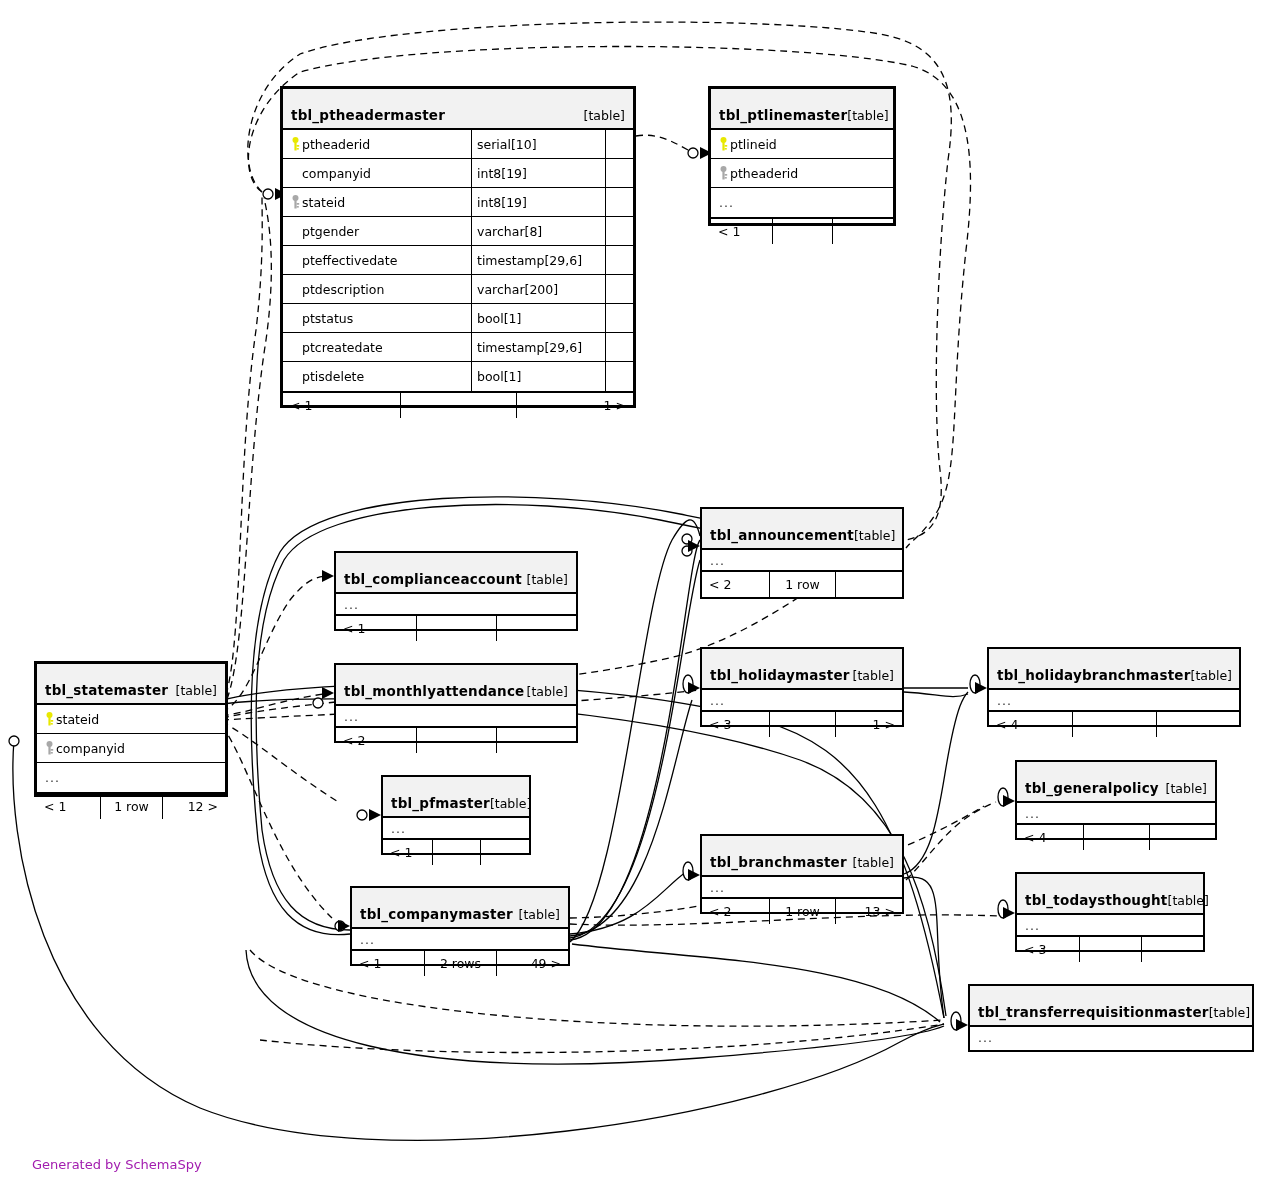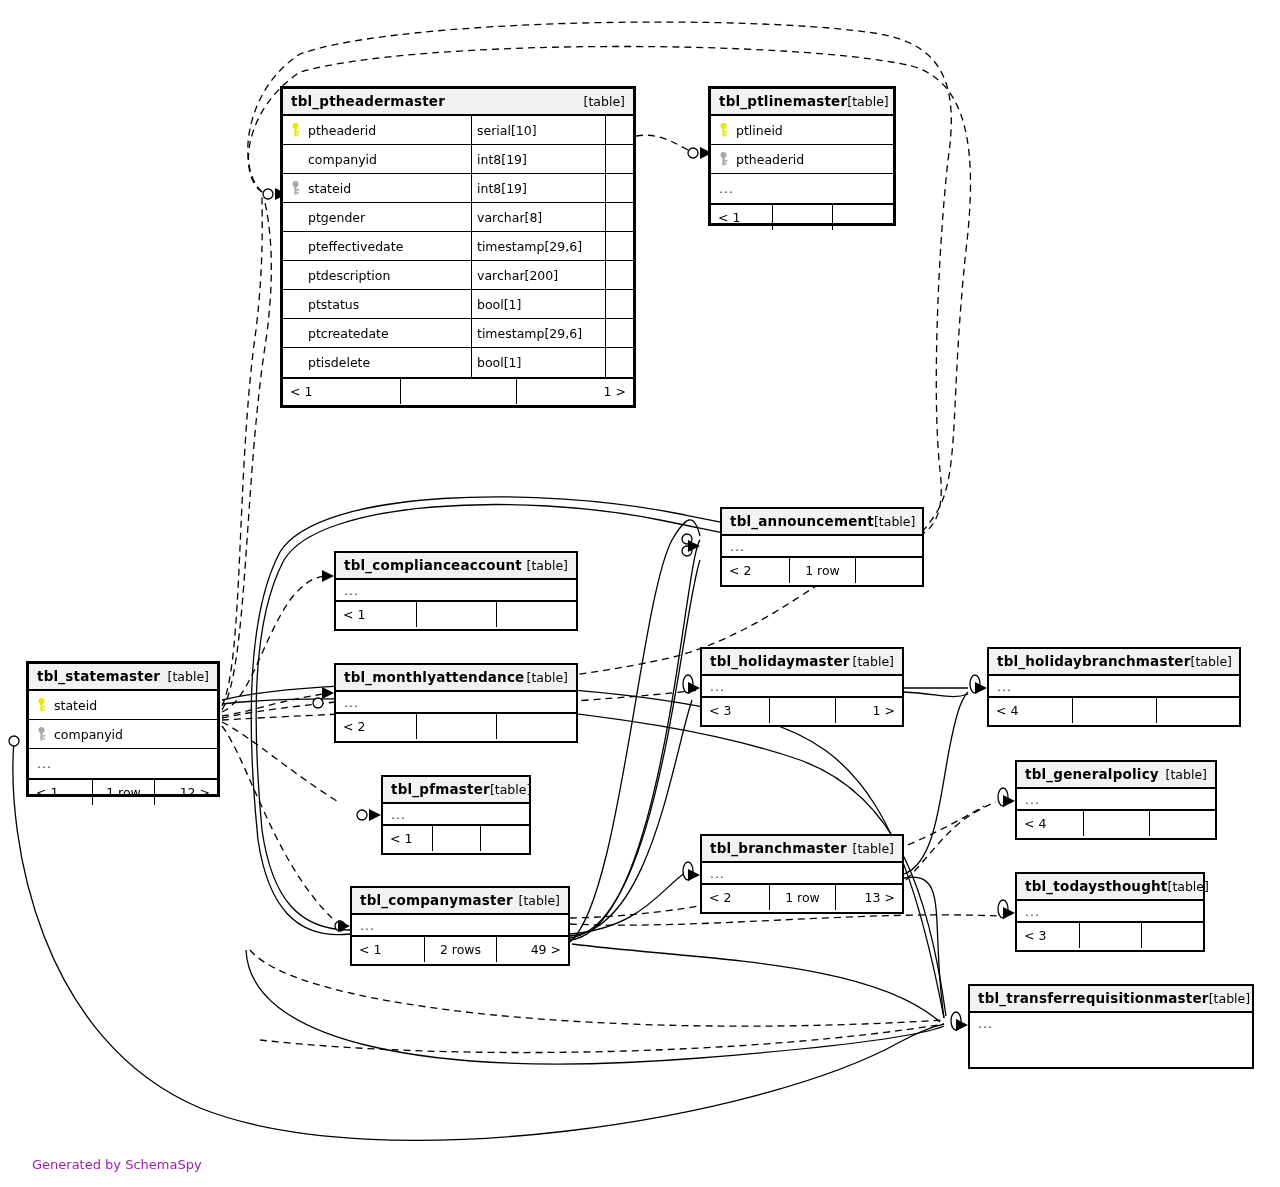--- a/index.html
+++ b/index.html
@@ -4,27 +4,27 @@
 <style>
   html,body{margin:0;padding:0;background:#ffffff;}
   body{width:1280px;height:1187px;position:relative;overflow:hidden;
        font-family:"DejaVu Sans","Liberation Sans",sans-serif;}
   #canvas{position:absolute;inset:0;width:1280px;height:1187px;}
   svg.edges{position:absolute;left:0;top:0;width:1280px;height:1187px;pointer-events:none;}
 
   .tbl{position:absolute;border:2px solid #000;background:#fff;box-sizing:border-box;}
   .tbl.thick{border-width:3px;}
   .thead{background:#f2f2f2;border-bottom:2px solid #000;display:flex;align-items:center;
-         justify-content:space-between;padding:4px 8px 5px 8px;}
+         justify-content:space-between;padding:18px 8px 5px 8px;}
   .tname{font-weight:bold;font-size:13.5px;color:#000;letter-spacing:.2px;}
   .ttag{font-size:12.5px;color:#000;}
   .rows{display:block;}
   .row{display:flex;border-bottom:1px solid #000;height:29px;box-sizing:border-box;}
   .row:last-child{border-bottom:none;}
-  .c-name{flex:0 0 auto;display:flex;align-items:center;gap:8px;padding-left:8px;
+  .c-name{flex:0 0 auto;display:flex;align-items:center;gap:2px;padding-left:8px;
           font-size:12.5px;box-sizing:border-box;}
   .c-type{flex:1 1 auto;display:flex;align-items:center;padding-left:5px;font-size:12.5px;
           border-left:1px solid #000;box-sizing:border-box;}
   .c-pad{flex:0 0 28px;border-left:1px solid #000;box-sizing:border-box;}
   .dots{display:flex;align-items:center;padding-left:8px;font-size:12.5px;color:#333;
         letter-spacing:1px;}
   .foot{display:flex;border-top:2px solid #000;height:27px;box-sizing:border-box;}
   .foot > div{display:flex;align-items:center;font-size:12.5px;box-sizing:border-box;
               border-left:1px solid #000;padding:0 7px;}
   .foot > div:first-child{border-left:none;}
@@ -270,21 +270,21 @@
           <div class="row">
             <div class="dots">...</div>
           </div>
         </div>
         <div class="foot">
           <div class="f-l" style="width:61.333333333333336px">&lt; 1</div>
           <div class="f-c" style="width:61.333333333333336px"></div>
           <div class="f-r" style="width:61.333333333333336px"></div>
         </div>
       </div>
-      <div class="tbl thick" style="left: 26px; top: 661px; width: 194px; height: 136px;">
+      <div class="tbl thick" style="left: 34px; top: 661px; width: 194px; height: 136px;">
         <div class="thead">
           <span class="tname">tbl_statemaster</span>
           <span class="ttag">[table]</span>
         </div>
         <div class="rows">
           <div class="row">
             <div class="c-name" style="flex:1 1 auto">
               <svg class="key keyPK" viewBox="0 0 9 14">
                 <circle cx="4.5" cy="3" r="3"></circle>
                 <rect x="3.4" y="4.5" width="2.2" height="9"></rect>
@@ -372,21 +372,21 @@
           <div class="row" style="border-bottom:none;height:20px">
             <div class="dots">...</div>
           </div>
         </div>
         <div class="foot">
           <div class="f-l" style="width:72px">&lt; 1</div>
           <div class="f-c" style="width:72px">2 rows</div>
           <div class="f-r" style="width:72px">49 &gt;</div>
         </div>
       </div>
-      <div class="tbl simple" style="left: 700px; top: 507px; width: 204px; height: 80px; margin-left: 20px;">
+      <div class="tbl simple" style="left: 700px; top: 507px; width: 204px; height: 92px;">
         <div class="thead">
           <span class="tname">tbl_announcement</span>
           <span class="ttag">[table]</span>
         </div>
         <div class="rows">
           <div class="row" style="border-bottom:none;height:20px">
             <div class="dots">...</div>
           </div>
         </div>
         <div class="foot">
@@ -468,21 +468,21 @@
           <div class="row" style="border-bottom:none;height:20px">
             <div class="dots">...</div>
           </div>
         </div>
         <div class="foot">
           <div class="f-l" style="width:66px">&lt; 3</div>
           <div class="f-c" style="width:66px"></div>
           <div class="f-r" style="width:66px"></div>
         </div>
       </div>
-      <div class="tbl simple" style="left: 968px; top: 984px; width: 286px; height: 85px;">
+      <div class="tbl simple" style="left: 968px; top: 984px; width: 286px; height: 68px;">
         <div class="thead">
           <span class="tname">tbl_transferrequisitionmaster</span>
           <span class="ttag">[table]</span>
         </div>
         <div class="rows">
           <div class="row" style="border-bottom:none;height:20px">
             <div class="dots">...</div>
           </div>
         </div>
       </div>

